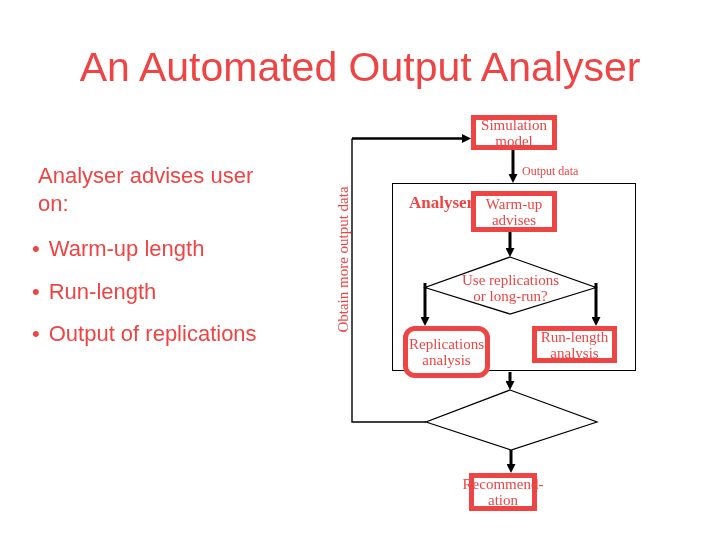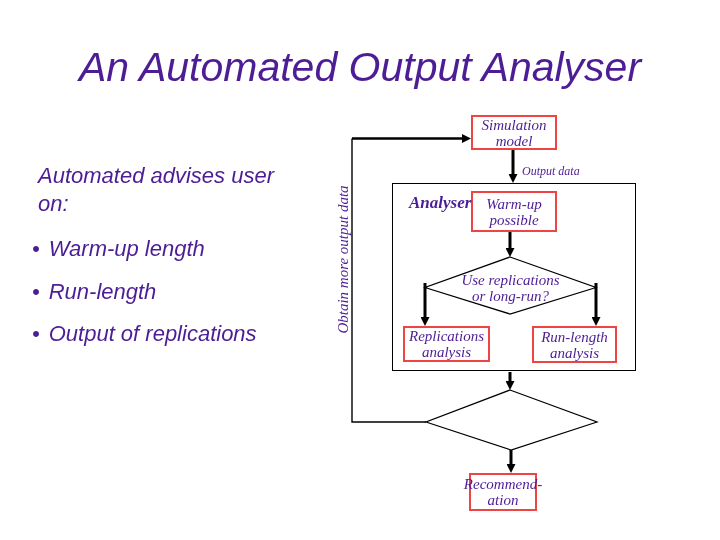--- a/index.html
+++ b/index.html
@@ -1,20 +1,19 @@
 <!DOCTYPE html>
 <html><head>
 <meta charset="utf-8">
 <style>
   html, body { margin:0; padding:0; background:#ffffff; }
   .slide {
     position:relative; width:720px; height:540px; background:#ffffff;
-    color:#4c1d95; overflow:hidden;
+    color:#ef4444; overflow:hidden;
     font-family:"Liberation Serif", serif;
-    font-style:italic;
   }
   
   .title {
     position:absolute; left:0; top:45px; width:720px; text-align:center;
     font-family:"Liberation Sans", sans-serif; font-size:41px; line-height:44px;
     white-space:nowrap;
   }
   
   .heading {
     position:absolute; left:38px; top:162px; width:248px;
@@ -22,21 +21,21 @@
   }
   .bullet {
     position:absolute; left:32px; white-space:nowrap;
     font-family:"Liberation Sans", sans-serif; font-size:22px; line-height:28px;
   }
   .b1 { top:235px; } .b2 { top:278px; } .b3 { top:320px; }
   .bchar { display:inline-block; margin-right:9px; }
   
   svg.flow { position:absolute; left:0; top:0; z-index:1; }
   .node {
-    position:absolute; box-sizing:border-box; border:2px solid #ef4444;
+    position:absolute; box-sizing:border-box; border:5px solid #ef4444;
     background:#fff; display:flex; align-items:center; justify-content:center;
     z-index:2;
   }
   .ntext {
     font-size:15px; line-height:16px; text-align:center; white-space:pre-line;
   }
   .bigbox {
     position:absolute; box-sizing:border-box; border:1px solid #000;
     background:transparent; left:392px; top:183px; width:244px; height:188px;
     z-index:2;
@@ -56,32 +55,32 @@
   }
   .dtext {
     position:absolute; z-index:3; font-size:15px; line-height:16px;
     text-align:center; white-space:pre-line;
   }
   #d1t { left:425px; top:272px; width:171px; }
   #d2t { left:426px; top:406px; width:172px; }
   
   #n-sim  { left:471px; top:115px; width:86px; height:35px; }
   #n-warm { left:471px; top:191px; width:86px; height:41px; }
-  #n-rep  { left:403px; top:326px; width:87px; height:36px; }
+  #n-rep  { left:403px; top:326px; width:87px; height:52px;border-radius:12px; }
   #n-run  { left:532px; top:326px; width:85px; height:37px; }
   #n-rec  { left:469px; top:473px; width:68px; height:38px; }
 </style>
 </head>
 <body>
 
 <div class="slide">
 
   <div class="title">An Automated Output Analyser</div>
 
-  <div class="heading">Automated advises user on:</div>
+  <div class="heading">Analyser advises user on:</div>
 
   <div class="bullet b1">
     <span class="bchar">•</span><span>Warm-up length</span>
   </div>
   <div class="bullet b2">
     <span class="bchar">•</span><span>Run-length</span>
   </div>
   <div class="bullet b3">
     <span class="bchar">•</span><span>Output of replications</span>
   </div>
@@ -112,21 +111,21 @@
 
   <div class="outputdata">Output data</div>
   <div class="rotated">Obtain more output data</div>
 
   <div class="node" id="n-sim">
     <span class="ntext">Simulation
 model</span>
   </div>
   <div class="node" id="n-warm">
     <span class="ntext">Warm-up
-possible</span>
+advises</span>
   </div>
   <div class="node" id="n-rep">
     <span class="ntext">Replications
 analysis</span>
   </div>
   <div class="node" id="n-run">
     <span class="ntext">Run-length
 analysis</span>
   </div>
   <div class="node" id="n-rec">

